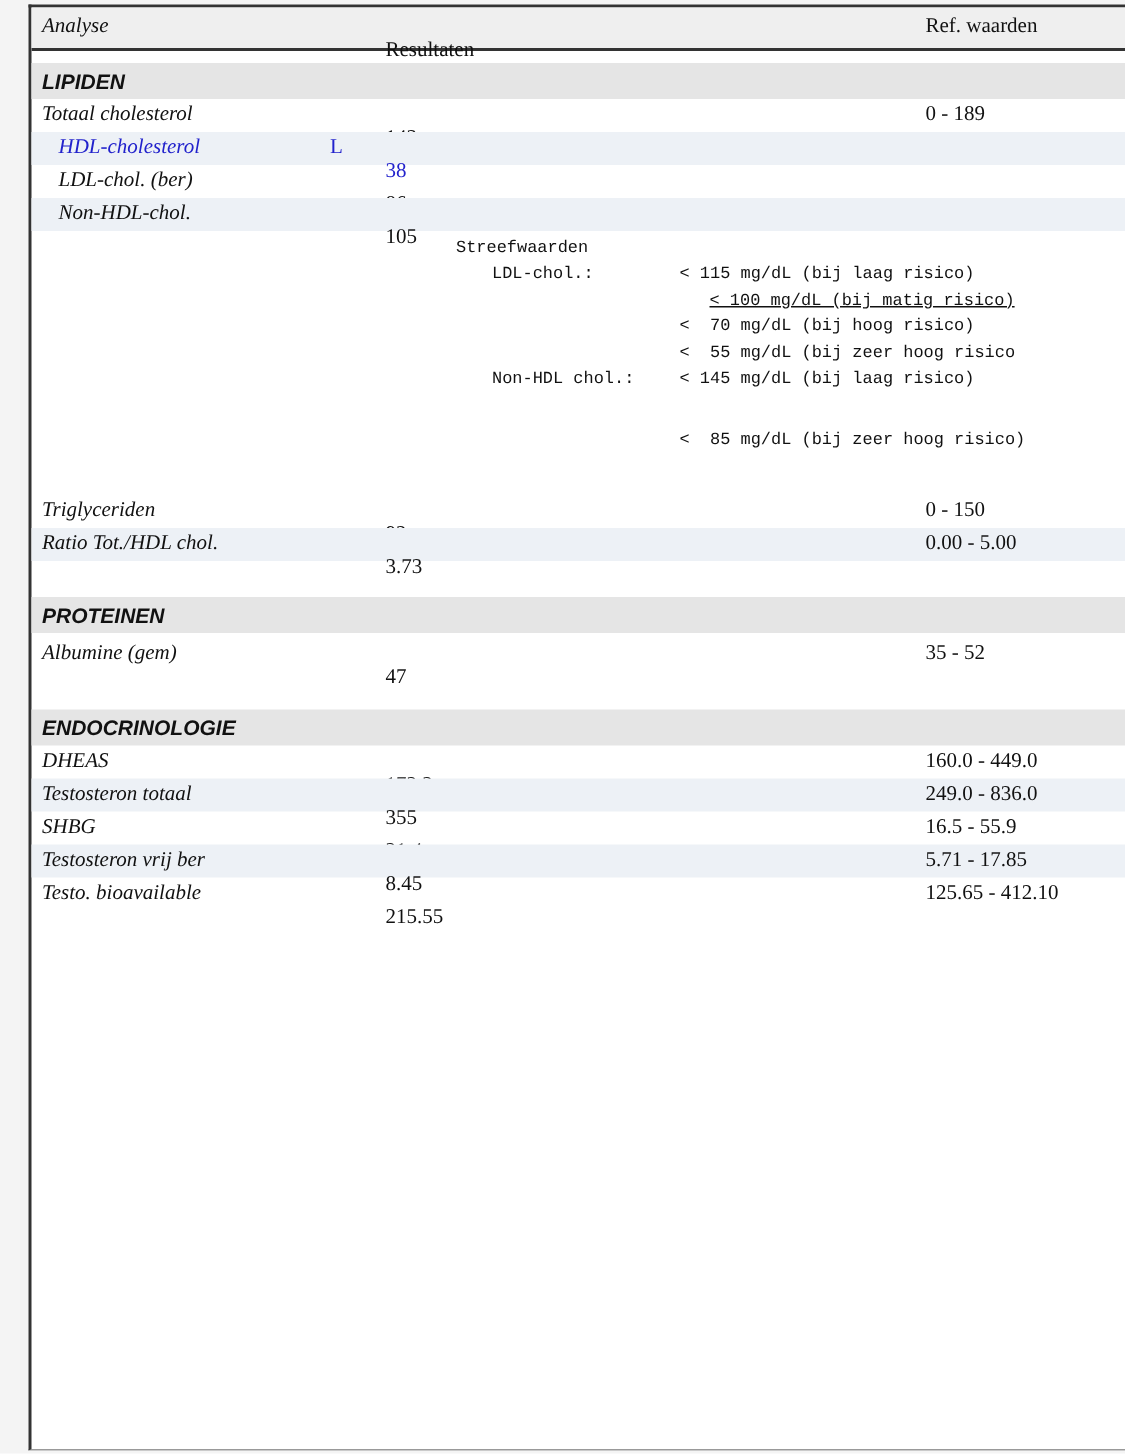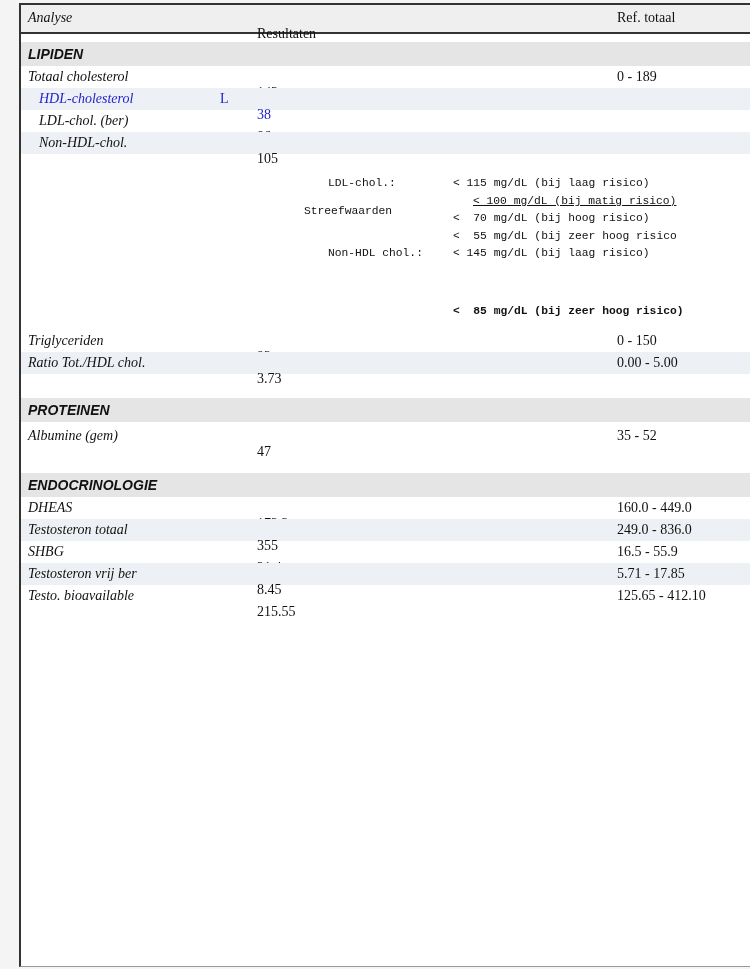--- a/index.html
+++ b/index.html
@@ -61,21 +61,21 @@
   .spacer { height: 24px; }
   .spacer-s { height: 23px; }
 </style>
 </head>
 <body>
 
 <div class="page">
   <div class="header">
     <span class="col-a">Analyse</span>
     <span class="col-r">Resultaten</span>
-    <span class="col-ref">Ref. totaal</span>
+    <span class="col-ref">Ref. waarden</span>
   </div>
   <div class="gap8"></div>
 
   <div class="row section">
     <span class="col-a">LIPIDEN</span>
   </div>
   <div class="row">
     <span class="col-a">Totaal cholesterol</span>
     <span class="col-r">143</span>
     <span class="col-ref">0 - 189</span>
@@ -88,29 +88,29 @@
   <div class="row">
     <span class="col-a indent">LDL-chol. (ber)</span>
     <span class="col-r">86</span>
   </div>
   <div class="row alt">
     <span class="col-a indent">Non-HDL-chol.</span>
     <span class="col-r">105</span>
   </div>
 
   <div class="mono">
-    <span class="ln" style="left:283px; top:4px;margin-top:45px;">Streefwaarden</span>
+    <span class="ln" style="left:283px; top:4px;">Streefwaarden</span>
     <span class="ln" style="left:307px; top:21.4px;">LDL-chol.:</span>
     <span class="ln" style="left:432px; top:21.4px;">&lt; 115 mg/dL (bij laag risico)</span>
     <span class="ln" style="left:452px; top:38.8px;text-decoration:underline;">&lt; 100 mg/dL (bij matig risico)</span>
     <span class="ln" style="left:432px; top:56.2px;">&lt;  70 mg/dL (bij hoog risico)</span>
     <span class="ln" style="left:432px; top:73.6px;">&lt;  55 mg/dL (bij zeer hoog risico</span>
     <span class="ln" style="left:307px; top:91px;">Non-HDL chol.:</span>
     <span class="ln" style="left:432px; top:91px;">&lt; 145 mg/dL (bij laag risico)</span>
-    <span class="ln" style="left:432px; top:149px;font-weight:bold;">&lt;  85 mg/dL (bij zeer hoog risico)</span>
+    <span class="ln" style="left:432px; top:132px;">&lt;  85 mg/dL (bij zeer hoog risico)</span>
   </div>
 
   <div class="row">
     <span class="col-a">Triglyceriden</span>
     <span class="col-r">92</span>
     <span class="col-ref">0 - 150</span>
   </div>
   <div class="row alt">
     <span class="col-a">Ratio Tot./HDL chol.</span>
     <span class="col-r">3.73</span>

